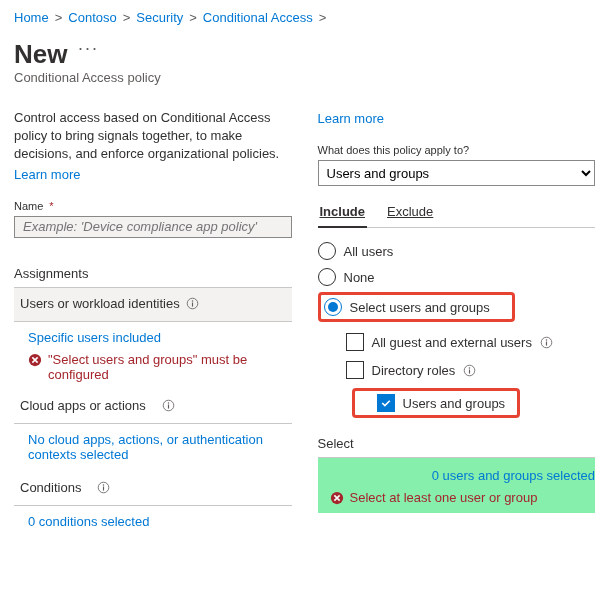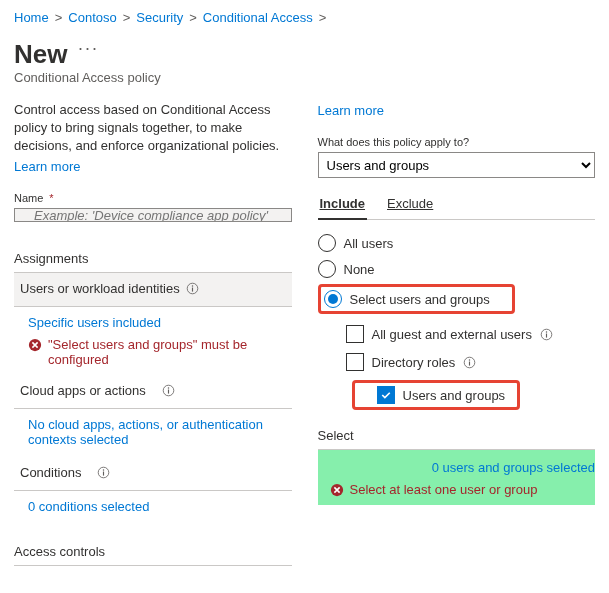--- a/index.html
+++ b/index.html
@@ -12,28 +12,28 @@
     width: 609px;
     background: #fff;
   }
   a { color: #0078d4; text-decoration: none; cursor: pointer; }
   .breadcrumb { display: flex; align-items: center; gap: 6px; font-size: 13px; margin-bottom: 12px; flex-wrap: wrap; }
   .breadcrumb .sep { color: #605e5c; }
   .title-row { display: flex; align-items: center; gap: 10px; }
   h1 { font-size: 26px; font-weight: 600; margin: 2px 0 0 0; }
   .dots { color: #605e5c; font-size: 18px; letter-spacing: 1px; position: relative; top: -5px; }
   .subtitle { color: #605e5c; font-size: 13px; margin-top: 0px; }
-  .cols { display: flex; gap: 26px; margin-top: 16px; }
+  .cols { display: flex; gap: 26px; margin-top: 24px; }
   .col { flex: 1 1 0; min-width: 0; }
   .desc { font-size: 13px; line-height: 1.38; margin-bottom: 4px; }
   .learn { display: block; margin-top: 2px; margin-bottom: 18px; }
   .field-label { font-size: 11px; margin-bottom: 4px; display: flex; align-items: center; gap: 6px; }
   .req { color: #a4262c; }
   input.name {
-    width: 100%; height: 14px; padding: 3px 19px;
+    width: 100%; height: 22px; padding: 3px 8px;
     border: 1px solid #8a8886; background: #f3f2f1;
     font-style: italic; color: #605e5c; font-size: 13px;
   }
   .section-h {
     font-size: 13px; border-bottom: 1px solid #cac8c6;
     padding: 6px 0 6px 0; margin-top: 22px; margin-bottom: 0;
     display: flex; align-items: center; gap: 6px;
   }
   .section-h.mt-small { margin-top: 14px; }
   .box-selected {
@@ -154,21 +154,20 @@
     <div class="box-plain">
       <span>Conditions</span>
       <svg class="info-icon" viewBox="0 0 16 16">
           <circle cx="8" cy="8" r="6.5" fill="none" stroke="#605e5c" stroke-width="1"></circle>
           <circle cx="8" cy="5" r="0.9" fill="#605e5c"></circle>
           <rect x="7.3" y="6.8" width="1.4" height="5" fill="#605e5c"></rect>
         </svg>
     </div>
     <div class="link-block" style="padding-bottom:10px;"><a>0 conditions selected</a></div>
 
-    <div class="section-h mt-small">Access controls</div>
   </div>
 
   <div class="col">
     <a class="learn">Learn more</a>
 
     <div class="field-label">What does this policy apply to?</div>
     <select class="apply">
       <option>Users and groups</option>
     </select>
 

